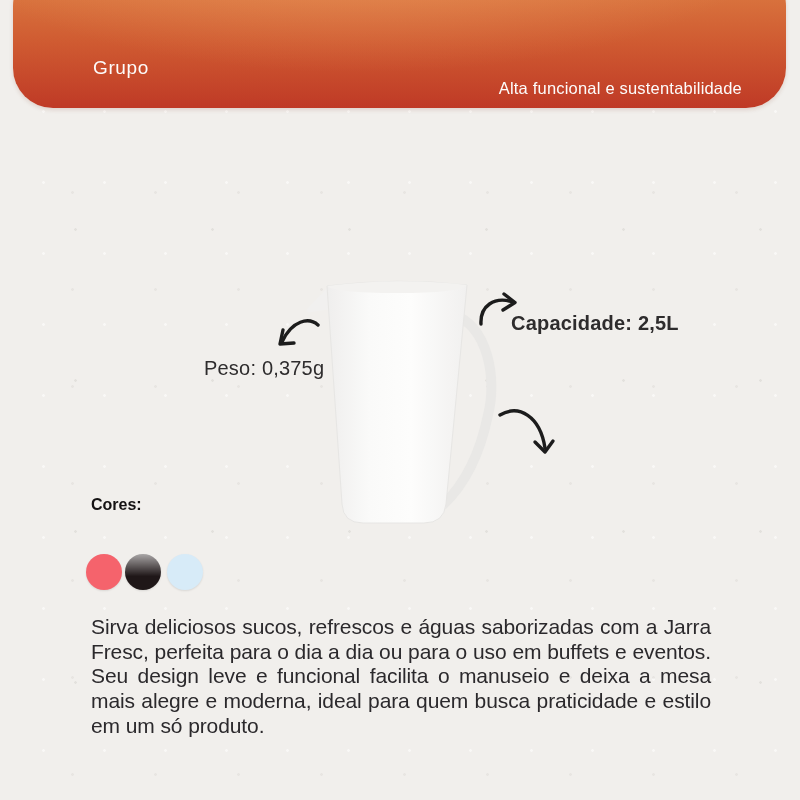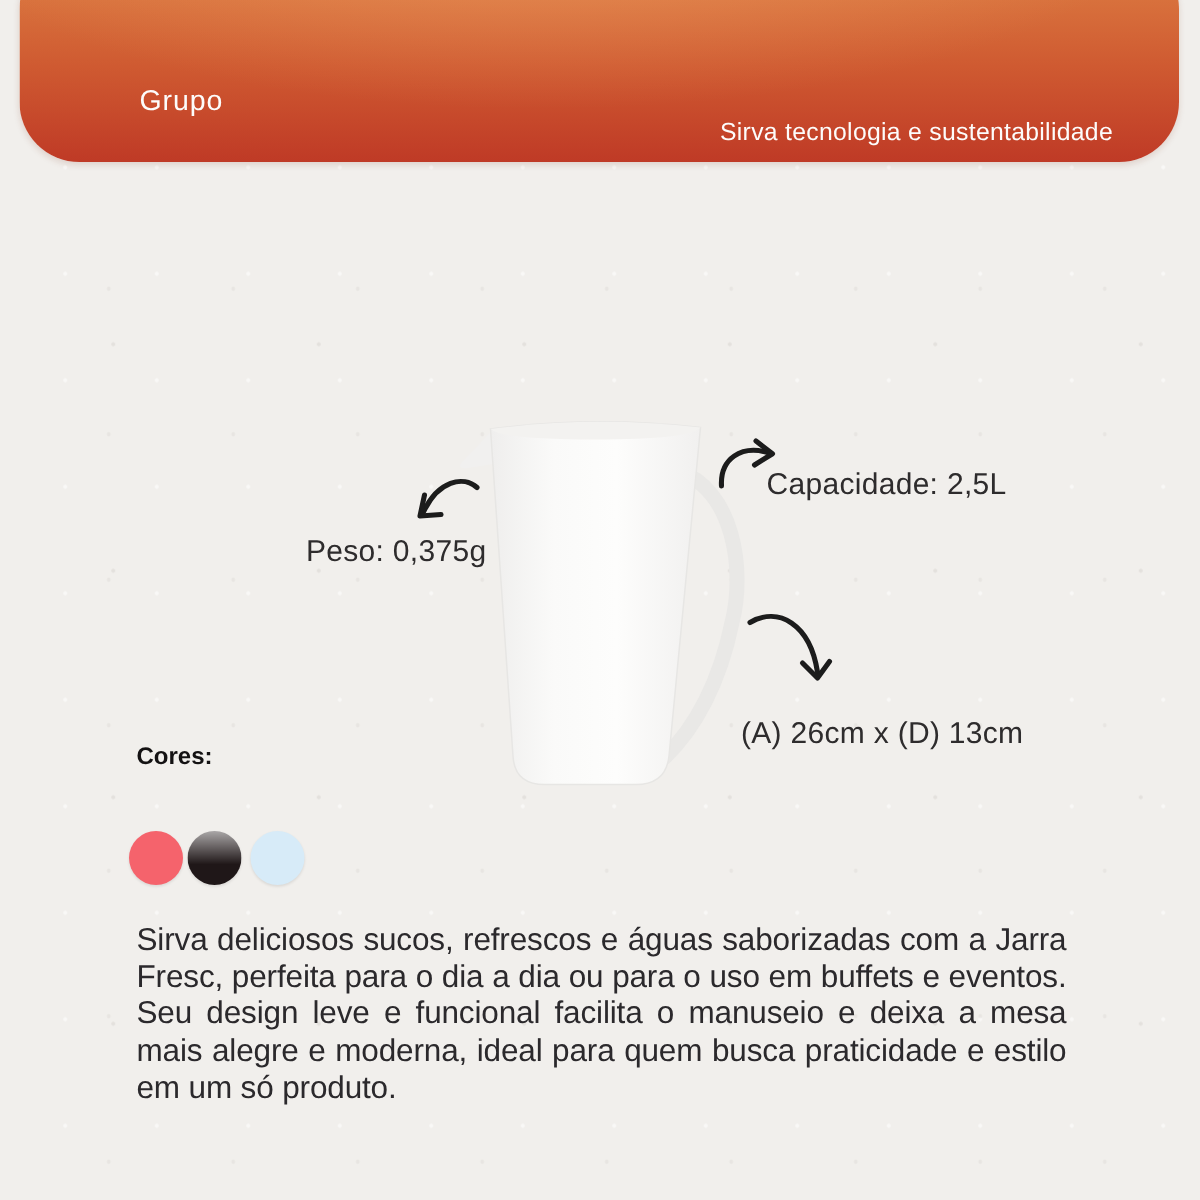--- a/index.html
+++ b/index.html
@@ -44,21 +44,21 @@
     color:#211f20; letter-spacing:0.2px;
   }
   .subtitle { position:absolute; left:89px; top:237px; font-size:21px; color:#3b393a; }
 
   
   .pitcher { position:absolute; left:300px; top:276px; width:200px; height:252px; }
 
   
   .annot { position:absolute; font-size:20px; color:#2e2c2d; letter-spacing:0.2px; white-space:nowrap; }
   .annot-weight     { left:204px; top:357px; }
-  .annot-capacity   { left:511px; top:312px; }
+  .annot-capacity   { left:511px; top:312px;font-weight:bold; }
   .annot-dimensions { left:494px; top:478px; }
   .arrow { position:absolute; }
   .arrow path { stroke:#1c1c1c; stroke-width:3.4; fill:none; stroke-linecap:round; stroke-linejoin:round; }
   .arrow-weight     { left:273px; top:317px; }
   .arrow-capacity   { left:477px; top:291px; }
   .arrow-dimensions { left:495px; top:404px; }
 
   
   .cores-label { position:absolute; left:91px; top:496px; font-size:16px; font-weight:bold; color:#141213; }
   .swatch {
@@ -80,21 +80,21 @@
 </head>
 <body>
 
 <div class="canvas">
 
   <header class="banner" style="--c-top: #df8245; --c-bottom: #bf3a26;">
     <div class="banner-inner">
       <div class="logo">
         <div class="logo-line1">Grupo</div>
       </div>
-      <div class="tagline">Sirva tecnologia e sustentabilidade</div>
+      <div class="tagline">Alta funcional e sustentabilidade</div>
     </div>
   </header>
 
 
   <div class="pitcher">
     <svg width="200" height="252" viewBox="0 0 200 252">
       <defs>
         <linearGradient id="bodyGrad" x1="0" y1="0" x2="1" y2="0">
           <stop offset="0" stop-color="#efeeed"></stop>
           <stop offset="0.3" stop-color="#fafaf9"></stop>
@@ -121,21 +121,20 @@
     <path d="M4,33 C3,15 17,5 36,11"></path>
     <path d="M27,3 L38,11.5 L26,19"></path>
   </svg>
   <svg class="arrow arrow-dimensions" width="62" height="58" viewBox="0 0 62 58">
     <path d="M5,11 C24,0 45,12 50,44"></path>
     <path d="M40,38 L50,48 L58,37"></path>
   </svg>
 
   <div class="annot annot-weight">Peso: 0,375g</div>
   <div class="annot annot-capacity">Capacidade: 2,5L</div>
-  <div class="annot annot-dimensions">(A) 26cm x (D) 13cm</div>
 
   <div class="cores-label">Cores:</div>
   <span class="swatch swatch-1" style="background-color: rgb(245, 99, 108);"></span>
   <span class="swatch swatch-2 sheen" style="background-color: rgb(31, 23, 24);"></span>
   <span class="swatch swatch-3" style="background-color: rgb(215, 235, 248);"></span>
 
   <p class="description">Sirva deliciosos sucos, refrescos e águas saborizadas com a Jarra Fresc, perfeita para o dia a dia ou para o uso em buffets e eventos. Seu design leve e funcional facilita o manuseio e deixa a mesa mais alegre e moderna, ideal para quem busca praticidade e estilo em um só produto.</p>
 
 </div>
 

